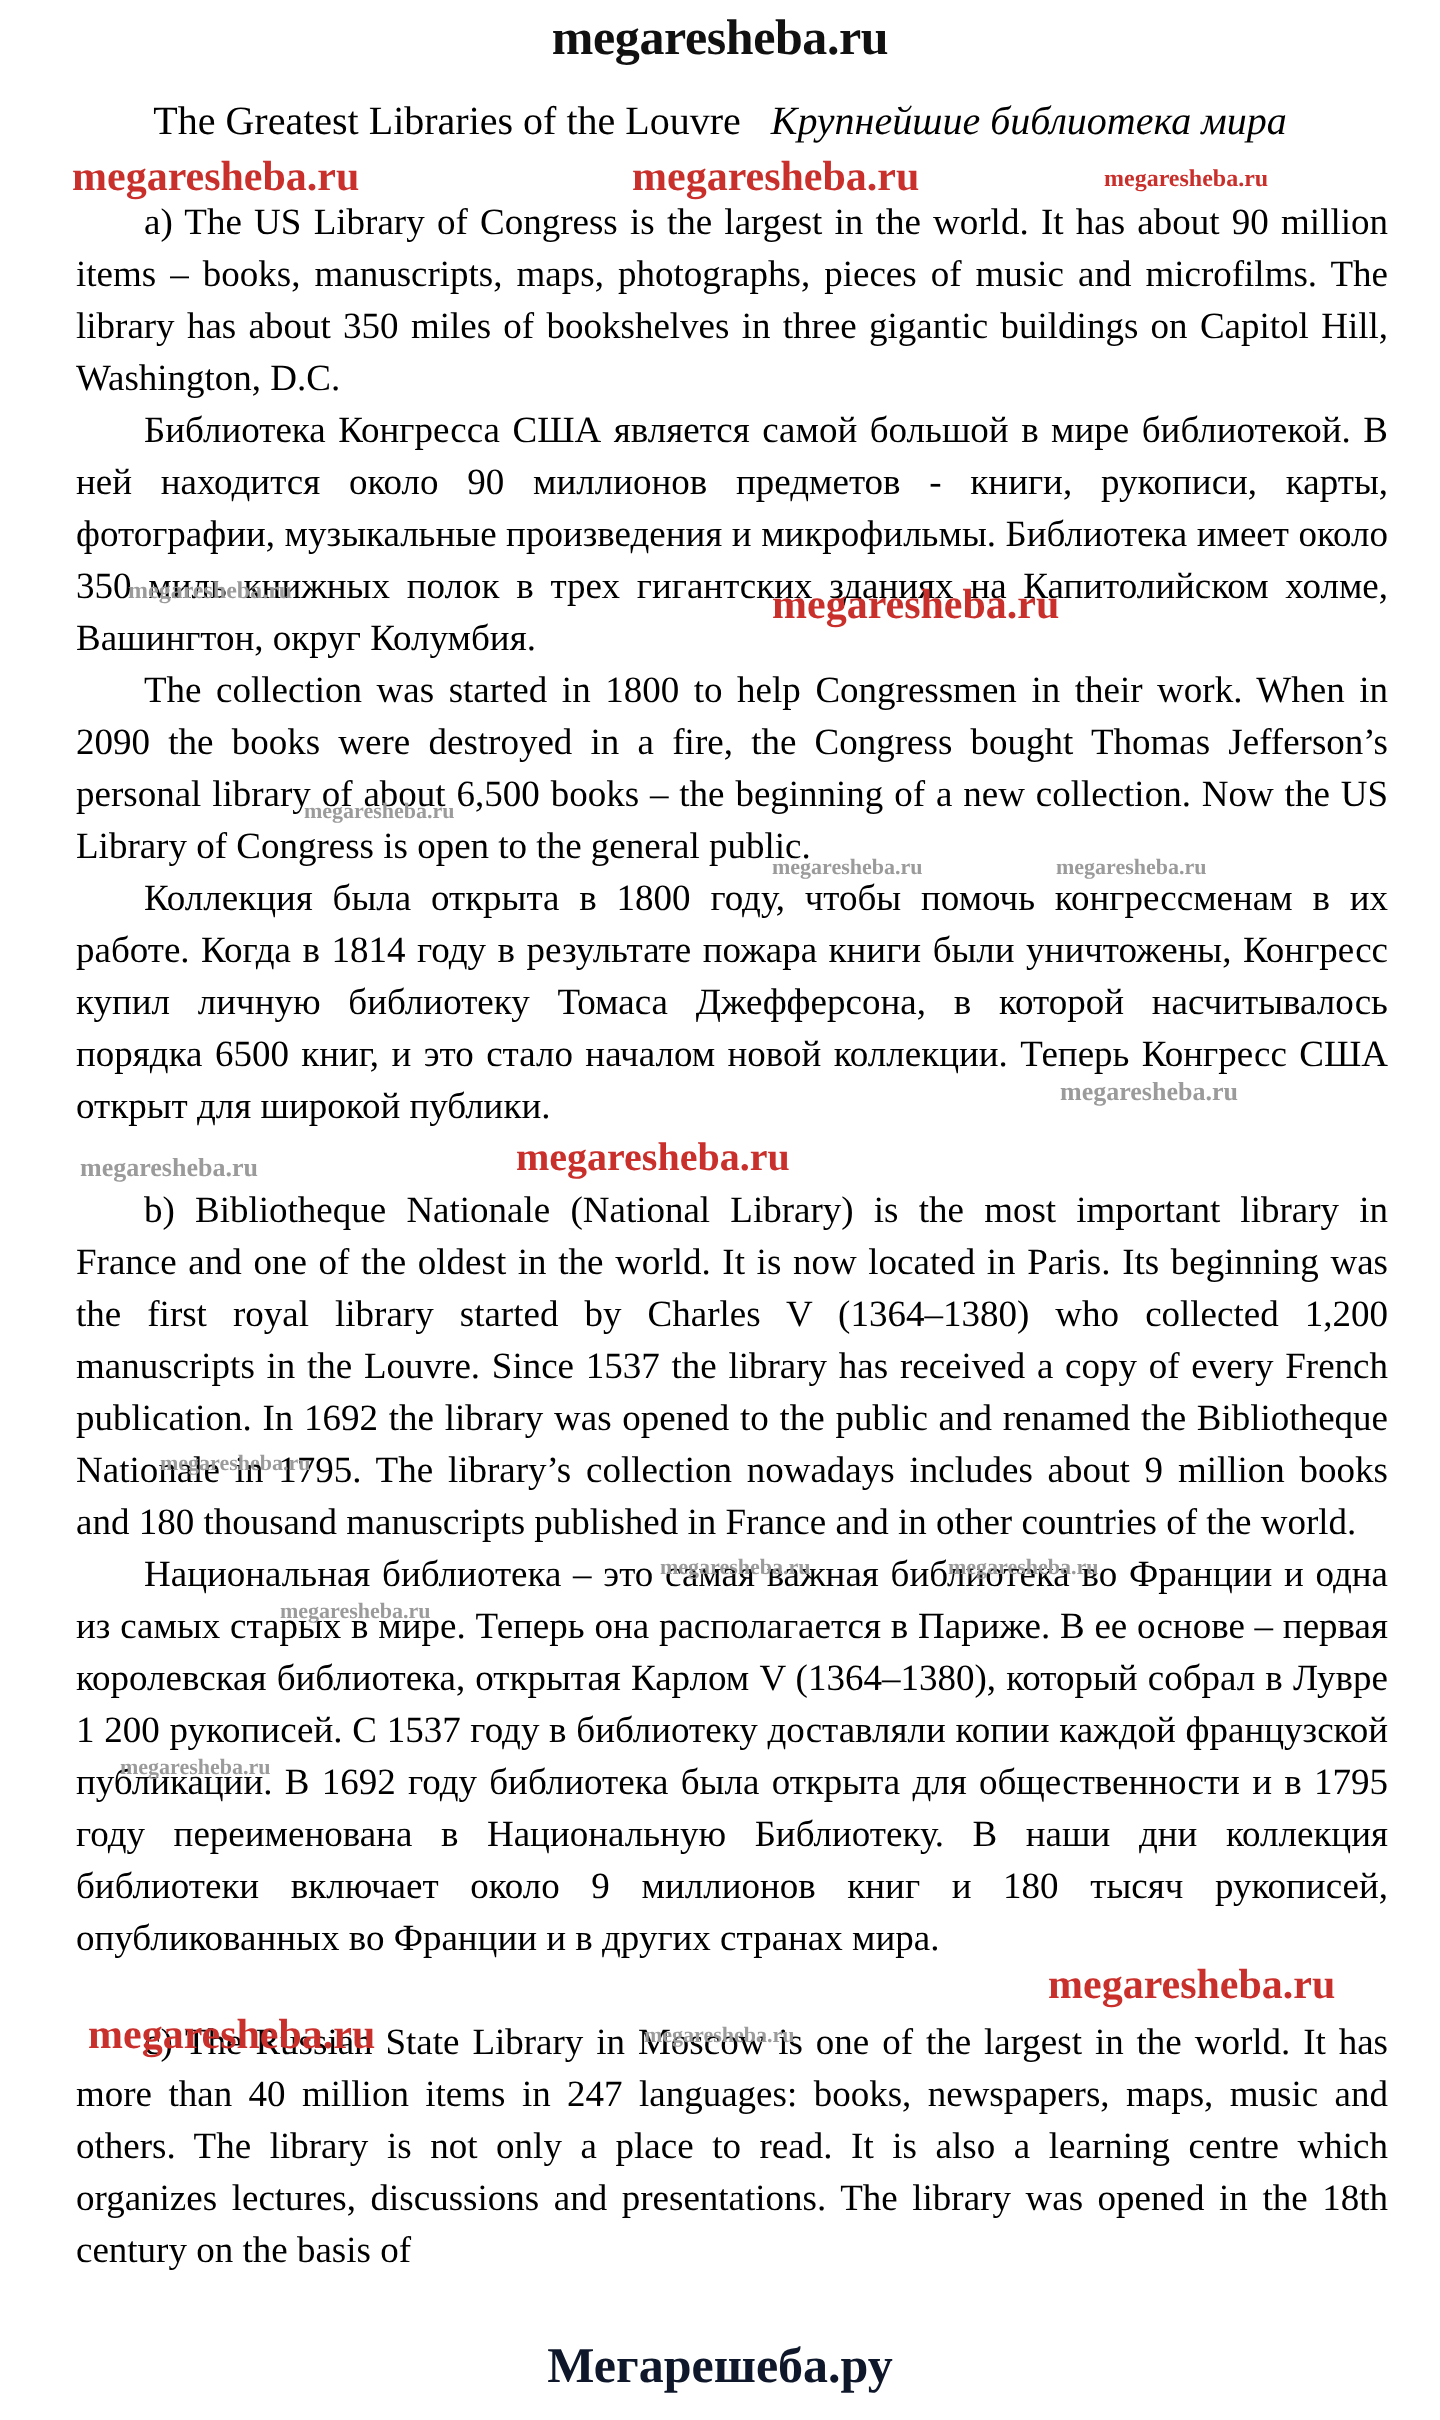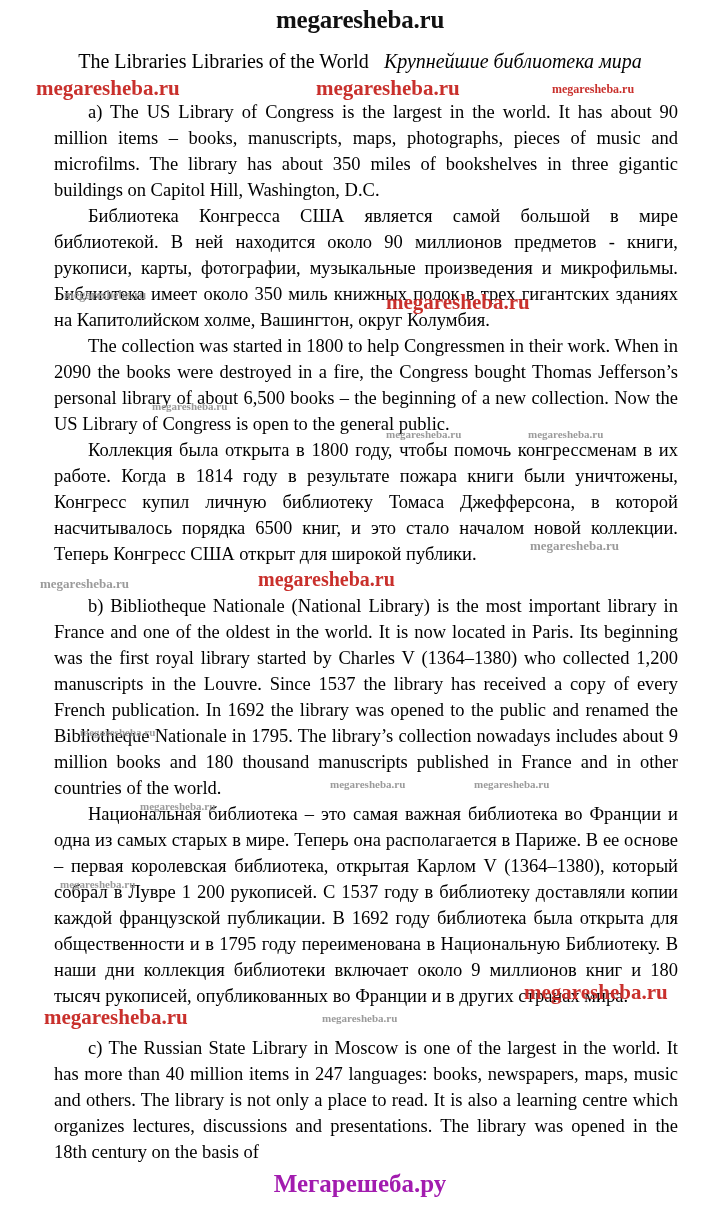--- a/index.html
+++ b/index.html
@@ -13,41 +13,41 @@
     position: relative;
     font-family: "Liberation Serif", serif;
     color: #000000;
     overflow: hidden;
   }
   .page {
     position: relative;
     width: 720px;
     height: 1210px;
     box-sizing: border-box;
-    padding: 0 42px;
+    padding: 0 26px;
   }
   .site-header {
     text-align: center;
     font-family: "Liberation Serif", serif;
     font-weight: bold;
     font-size: 25px;
     letter-spacing: -0.2px;
     padding-top: 6px;
     color: #111;
   }
   .site-footer {
     position: absolute;
     left: 0;
     right: 0;
     bottom: 12px;
     text-align: center;
     font-family: "Liberation Serif", serif;
     font-weight: bold;
     font-size: 25px;
-    color: #a21caf;
+    color: #0f172a;
   }
   .title-line {
     text-align: center;
     font-size: 20px;
     margin-top: 16px;
     margin-bottom: 2px;
     white-space: nowrap;
   }
   .title-en { font-style: normal; }
   .title-ru { font-style: italic; }
@@ -76,21 +76,21 @@
   }
 </style>
 </head>
 <body>
 
 <div class="page">
 
   <div class="site-header">megaresheba.ru</div>
 
   <div class="title-line">
-    <span class="title-en">The Libraries Libraries of the World</span>
+    <span class="title-en">The Greatest Libraries of the Louvre</span>
     <span>&nbsp;</span>
     <span class="title-ru">Крупнейшие библиотека мира</span>
   </div>
 
   <div class="content">
     <p class="para gap-lg">a) The US Library of Congress is the largest in the world. It has about 90 million items – books, manuscripts, maps, photographs, pieces of music and microfilms. The library has about 350 miles of bookshelves in three gigantic buildings on Capitol Hill, Washington, D.C.</p>
     <p class="para ru">Библиотека Конгресса США является самой большой в мире библиотекой. В ней находится около 90 миллионов предметов - книги, рукописи, карты, фотографии, музыкальные произведения и микрофильмы. Библиотека имеет около 350 миль книжных полок в трех гигантских зданиях на Капитолийском холме, Вашингтон, округ Колумбия.</p>
     <p class="para">The collection was started in 1800 to help Congressmen in their work. When in 2090 the books were destroyed in a fire, the Congress bought Thomas Jefferson’s personal library of about 6,500 books – the beginning of a new collection. Now the US Library of Congress is open to the general public.</p>
     <p class="para ru">Коллекция была открыта в 1800 году, чтобы помочь конгрессменам в их работе. Когда в 1814 году в результате пожара книги были уничтожены, Конгресс купил личную библиотеку Томаса Джефферсона, в которой насчитывалось порядка 6500 книг, и это стало началом новой коллекции. Теперь Конгресс США открыт для широкой публики.</p>
     <p class="para gap-lg">b) Bibliotheque Nationale (National Library) is the most important library in France and one of the oldest in the world. It is now located in Paris. Its beginning was the first royal library started by Charles V (1364–1380) who collected 1,200 manuscripts in the Louvre. Since 1537 the library has received a copy of every French publication. In 1692 the library was opened to the public and renamed the Bibliotheque Nationale in 1795. The library’s collection nowadays includes about 9 million books and 180 thousand manuscripts published in France and in other countries of the world.</p>

